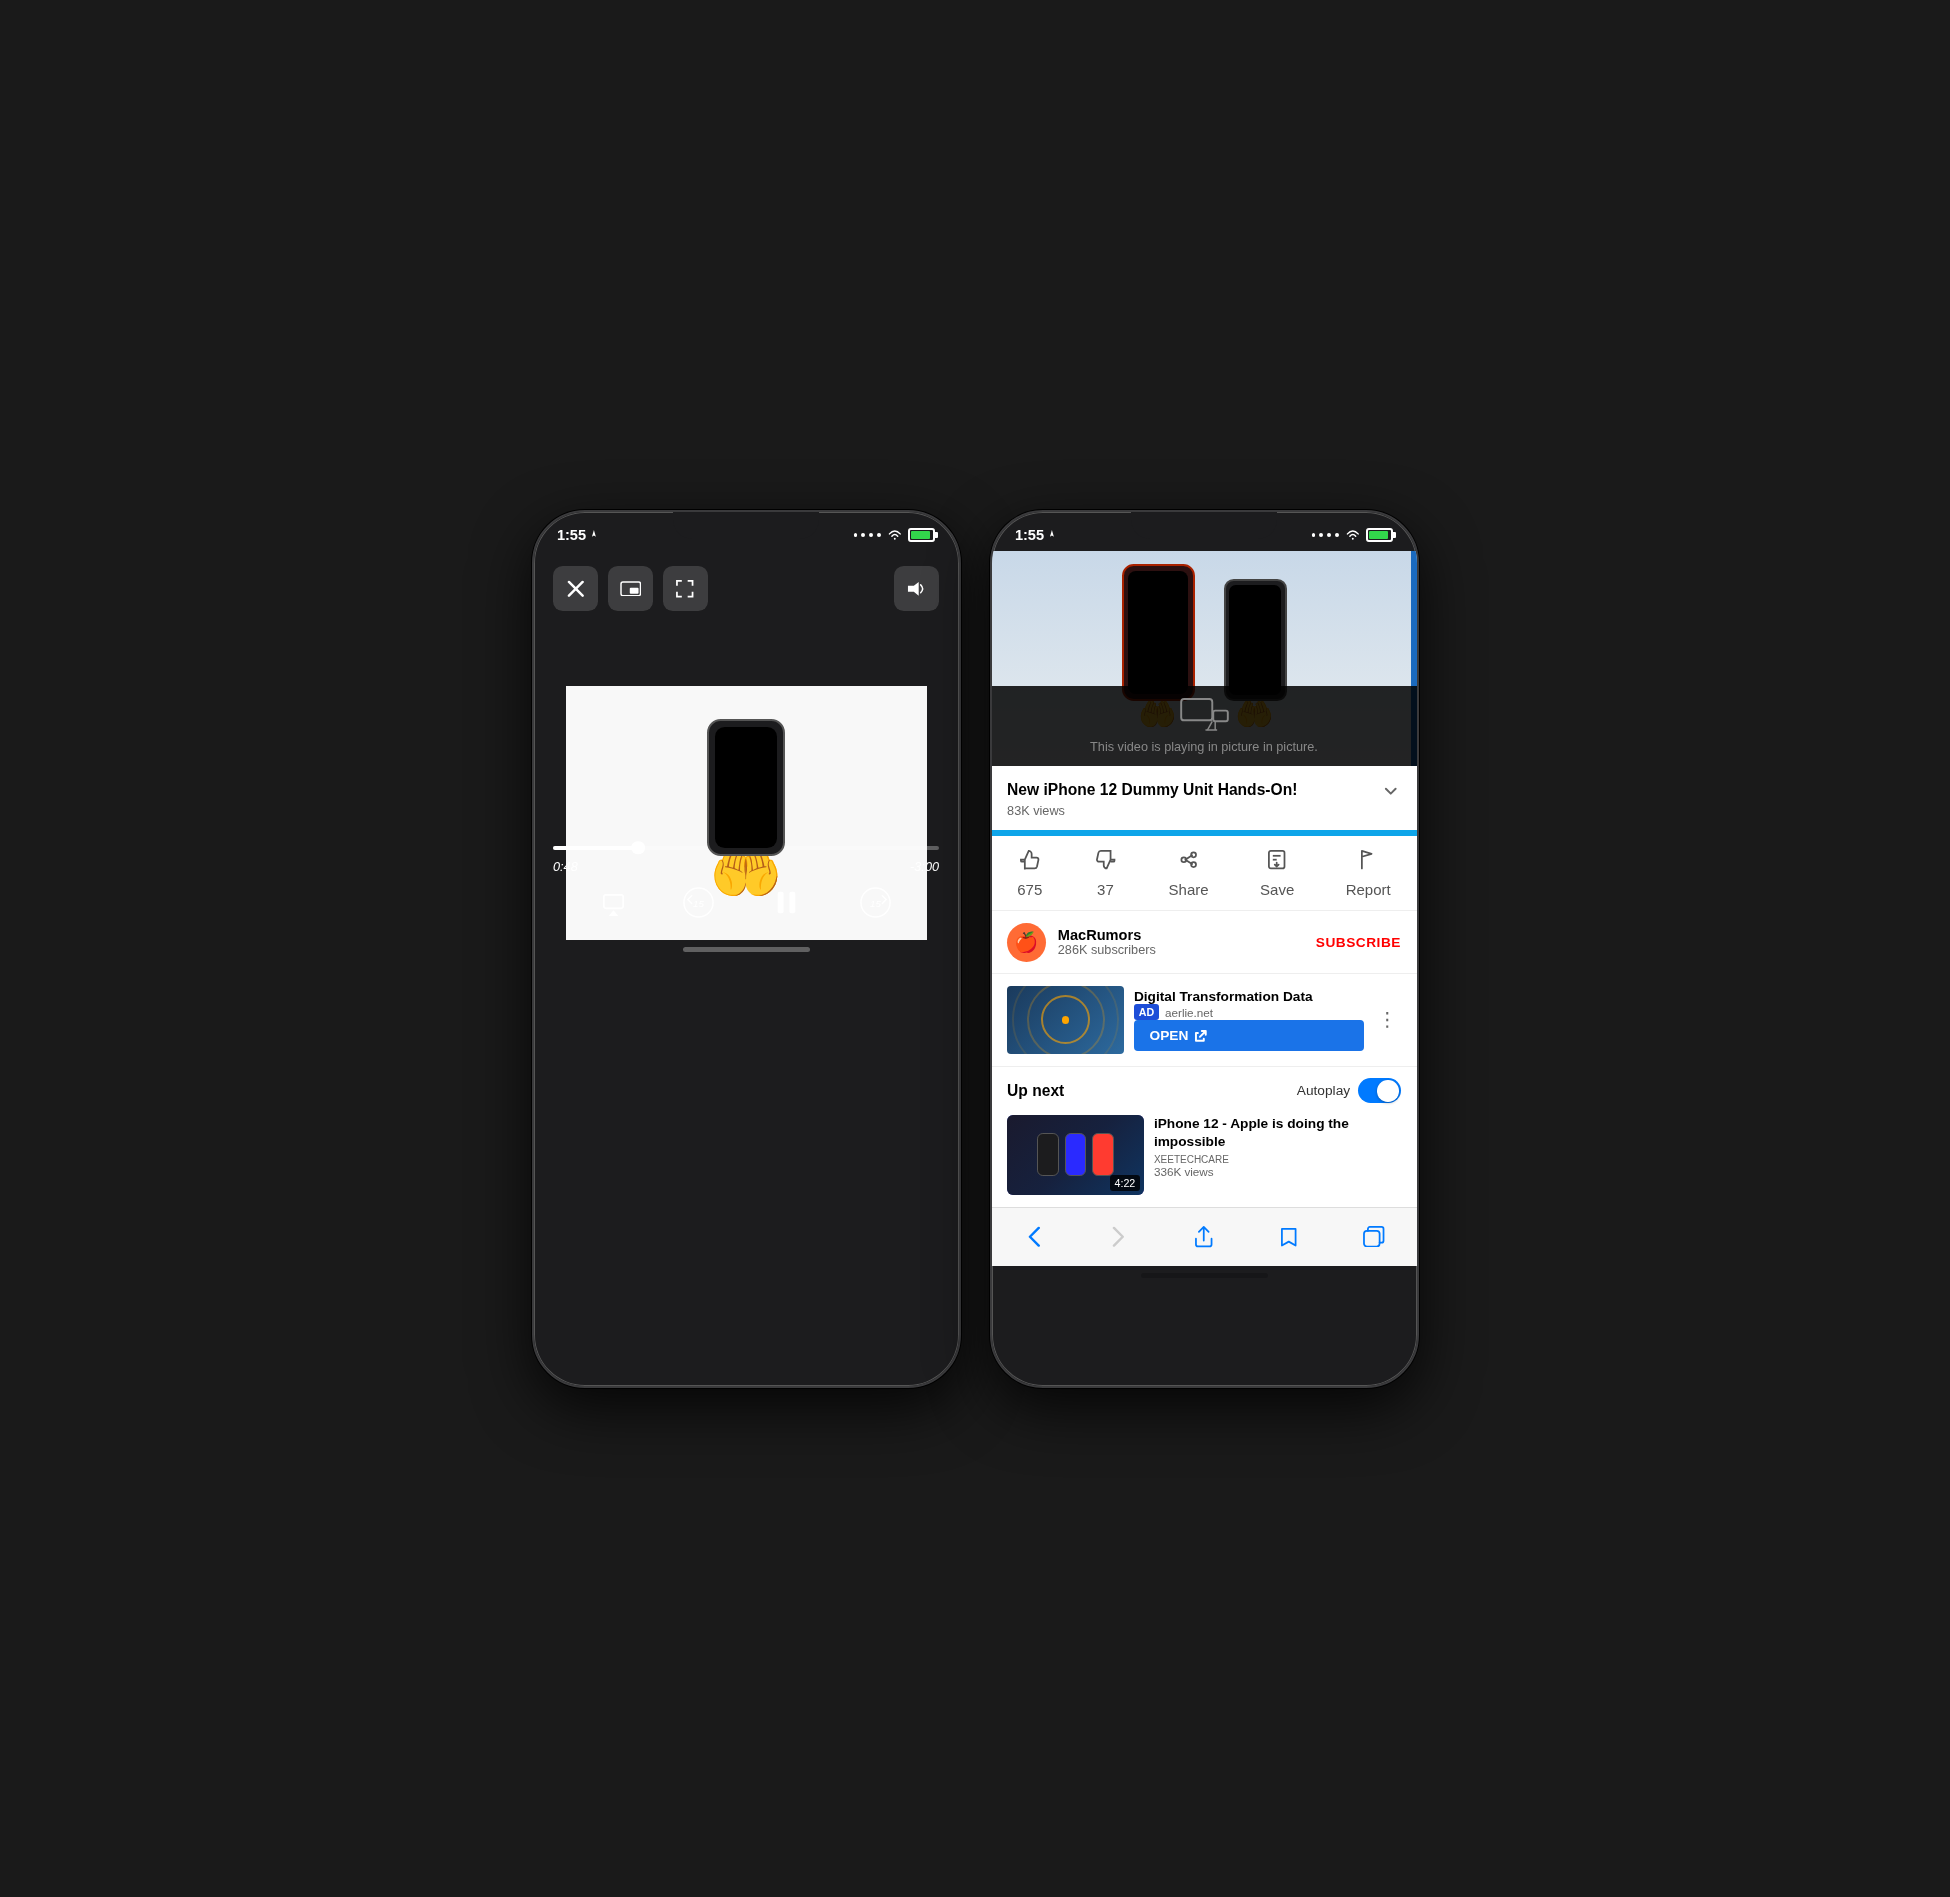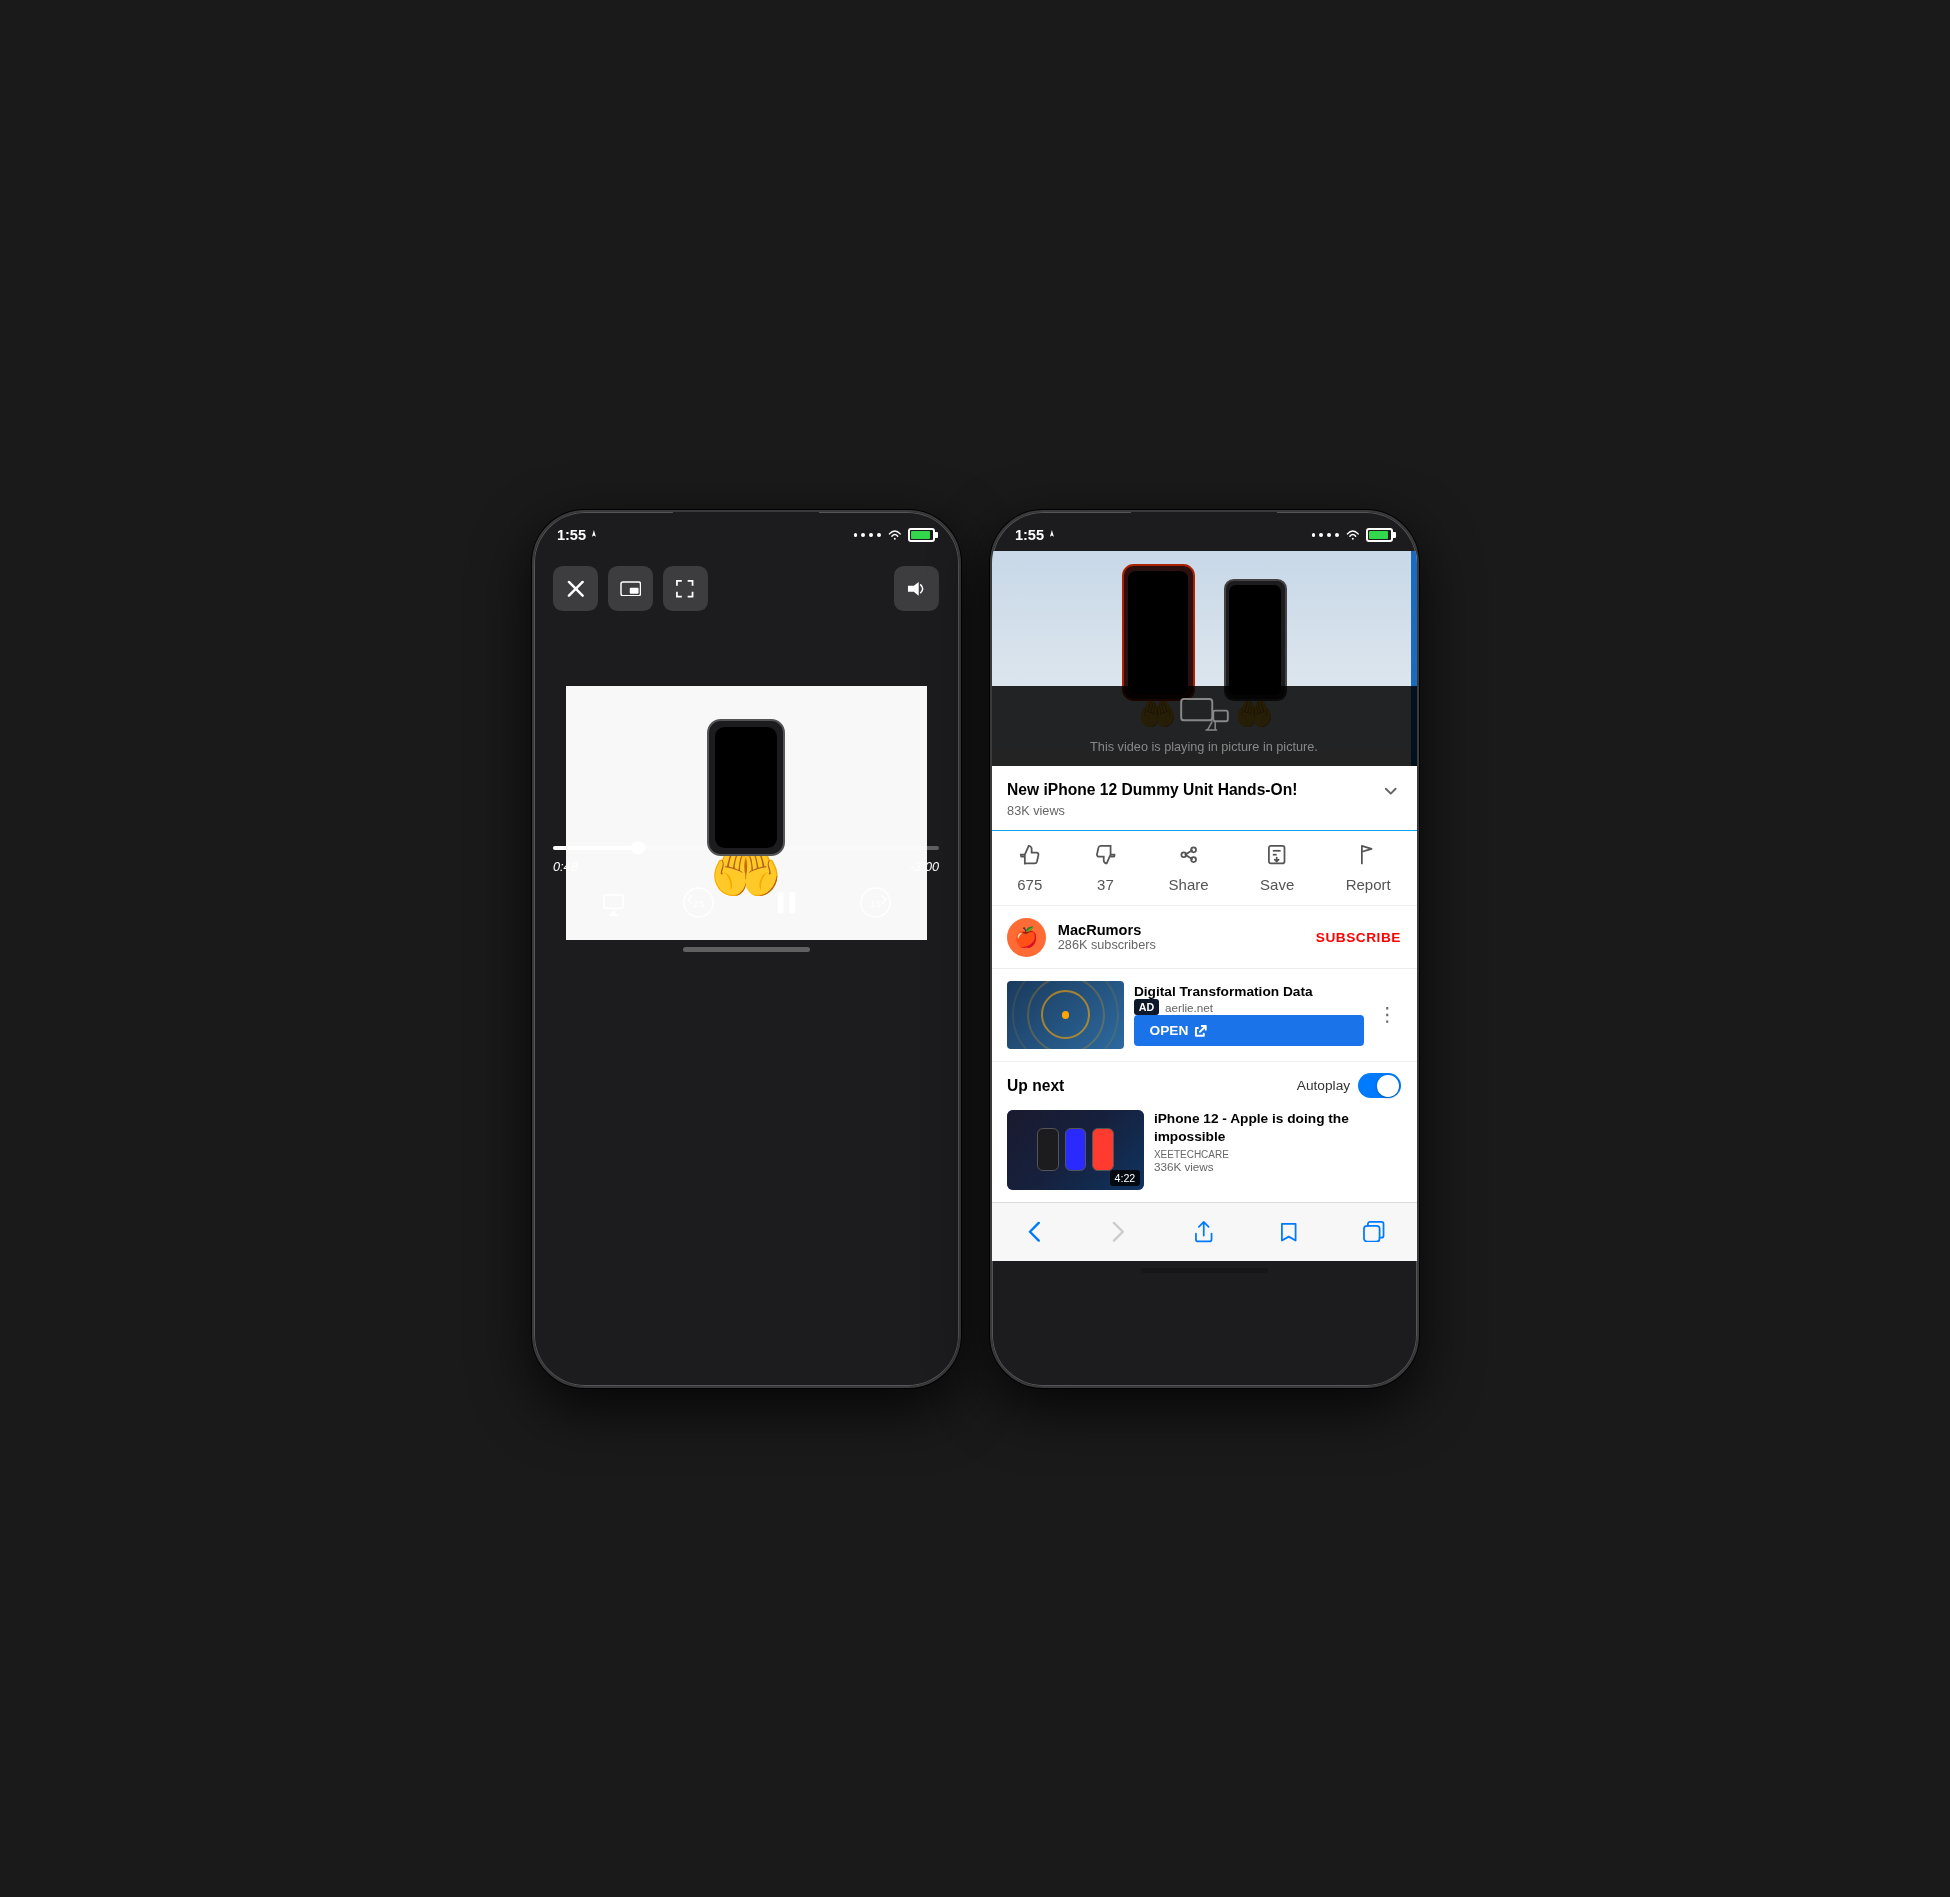--- a/index.html
+++ b/index.html
@@ -233,21 +233,21 @@
     }
     .youtube-content {
       flex: 1;
       background: #fff;
       overflow: hidden;
       display: flex;
       flex-direction: column;
     }
     .video-info-section {
       padding: 15.6px 15.6px 11.7px;
-      border-bottom: 1px solid #0ea5e9;
+      border-bottom: 6px solid #0ea5e9;
     }
     .video-title-row {
       display: flex;
       justify-content: space-between;
       align-items: flex-start;
       margin-bottom: 3.9px;
     }
     .video-title {
       font-size: 15.6px;
       font-weight: 600;
@@ -346,21 +346,21 @@
       font-size: 13.7px;
       font-weight: 600;
       color: #000;
     }
     .ad-badge-row {
       display: flex;
       align-items: center;
       gap: 5.9px;
     }
     .ad-badge {
-      background: #0f172a;
+      background: #1d4ed8;
       color: #fff;
       font-size: 10.7px;
       font-weight: 700;
       padding: 2px 4.9px;
       border-radius: 2.9px;
     }
     .ad-domain {
       font-size: 11.7px;
       color: #666;
     }

